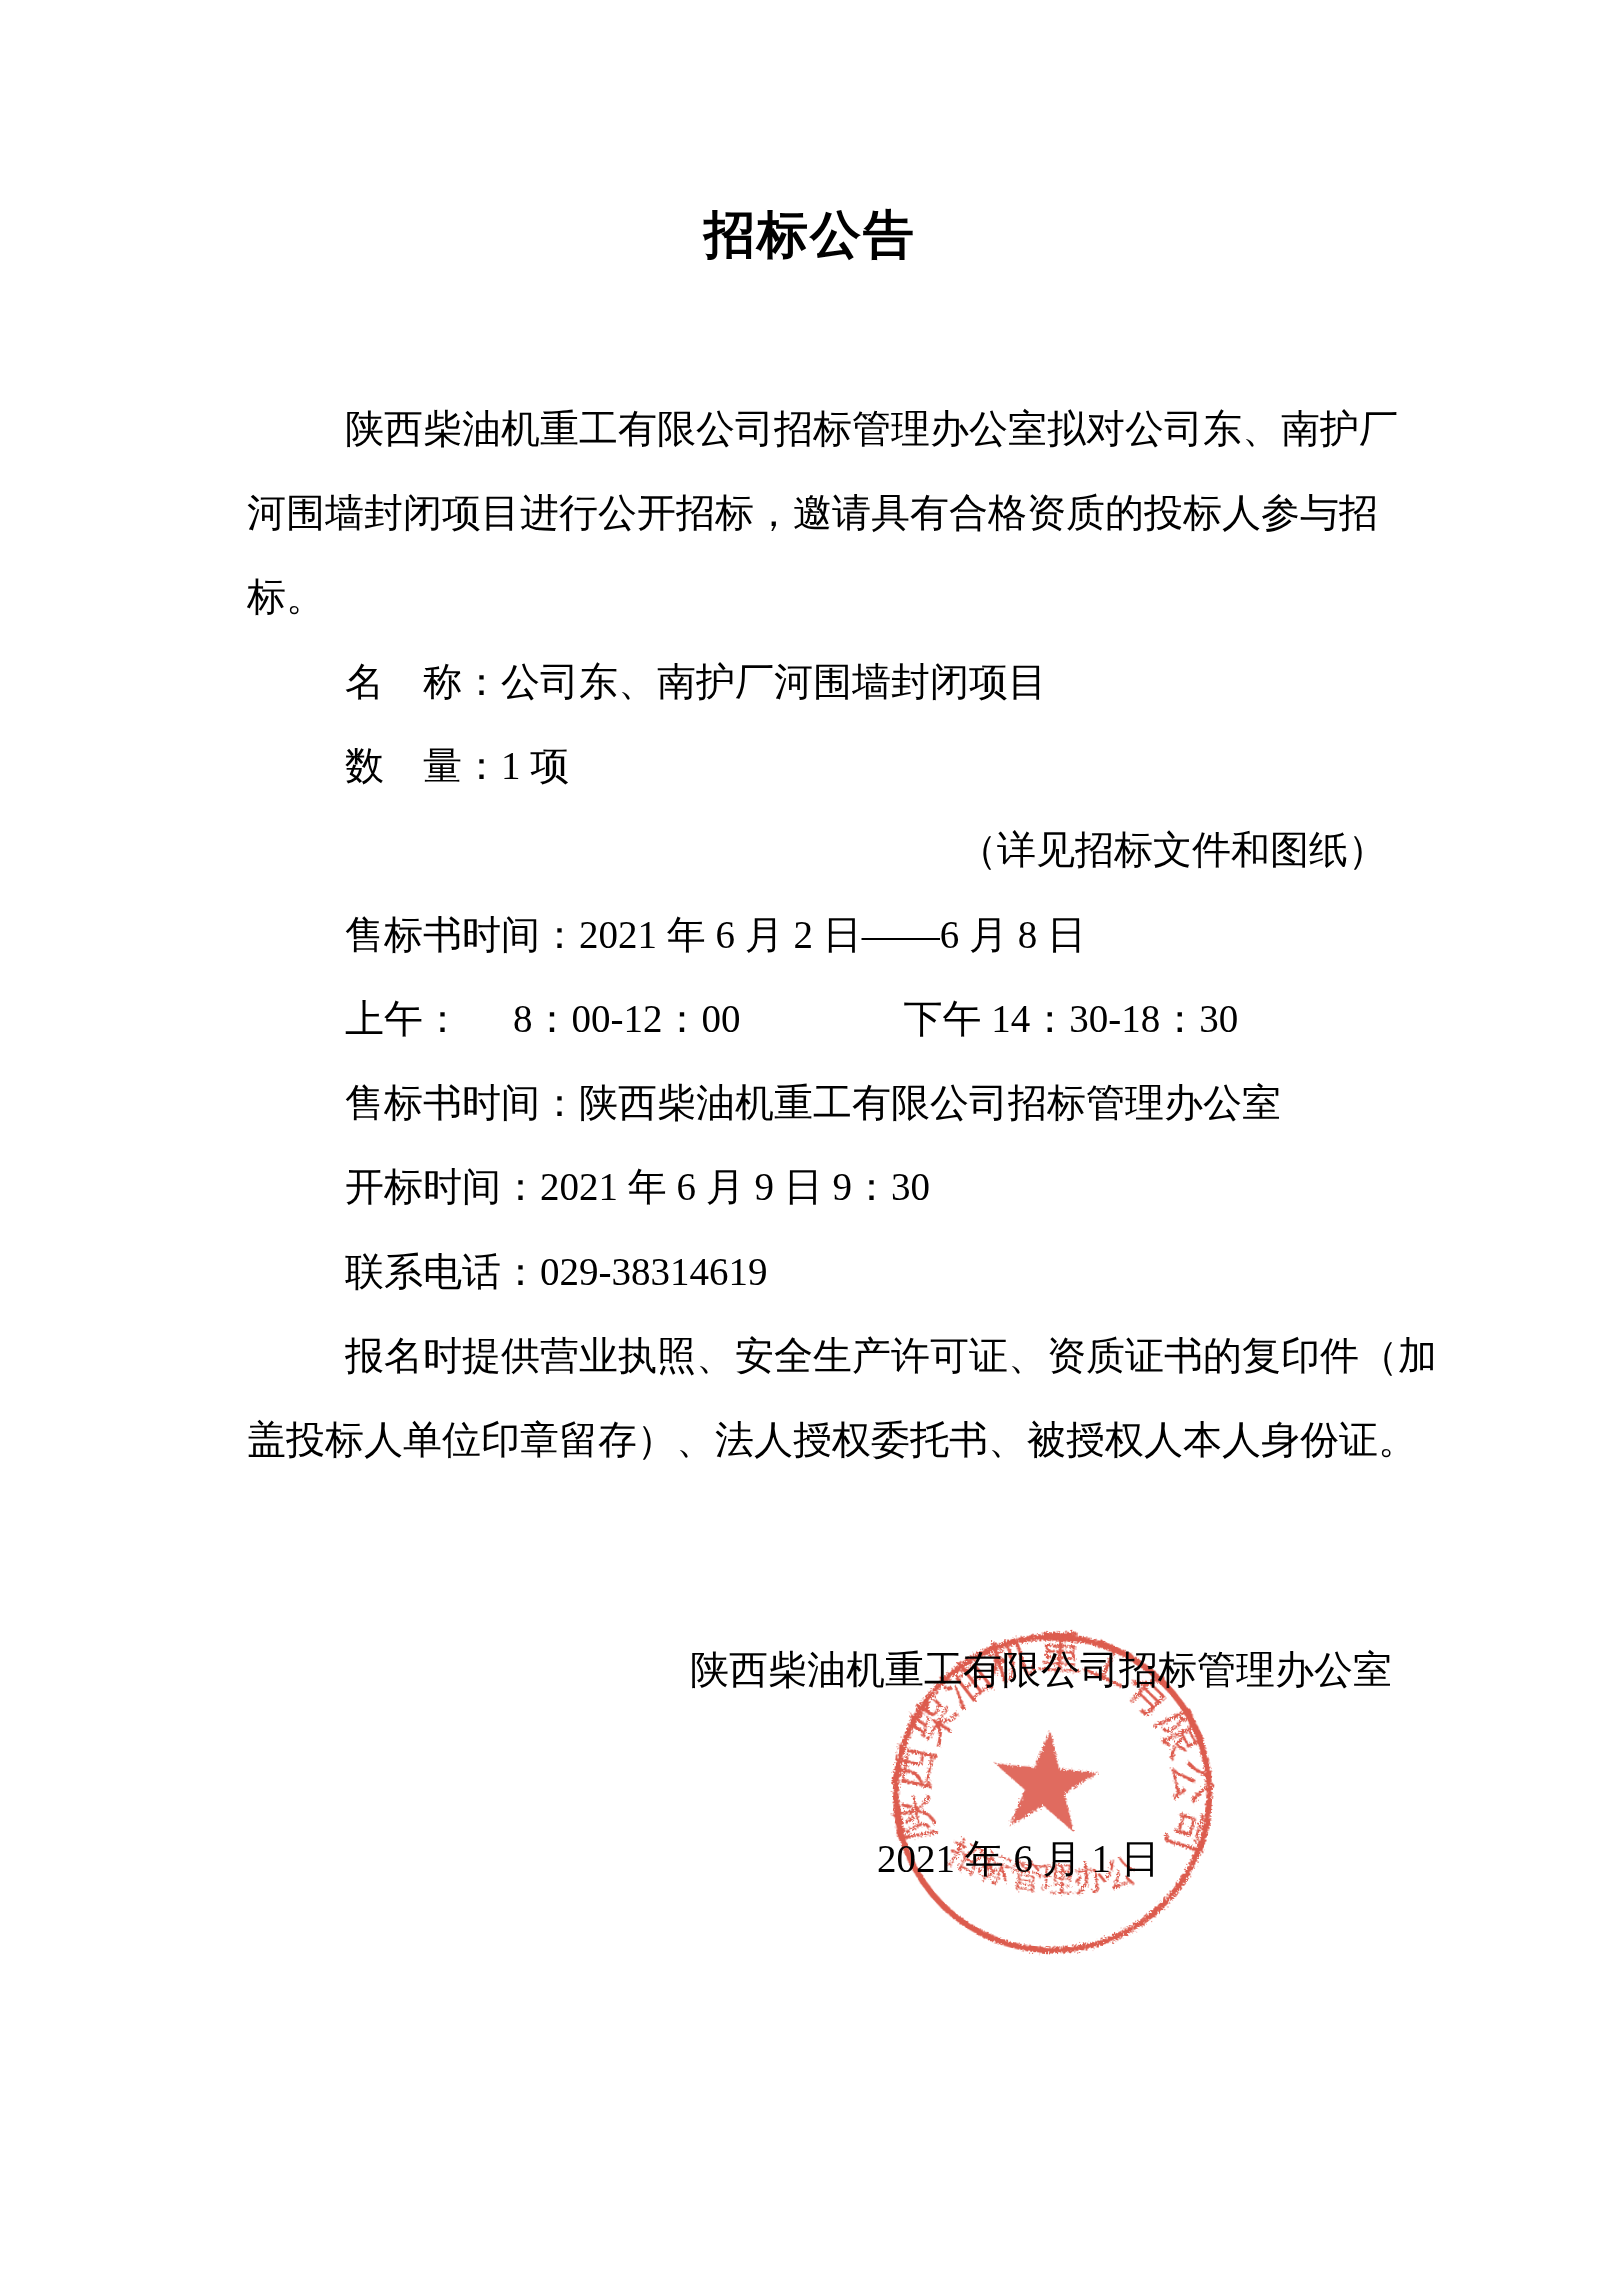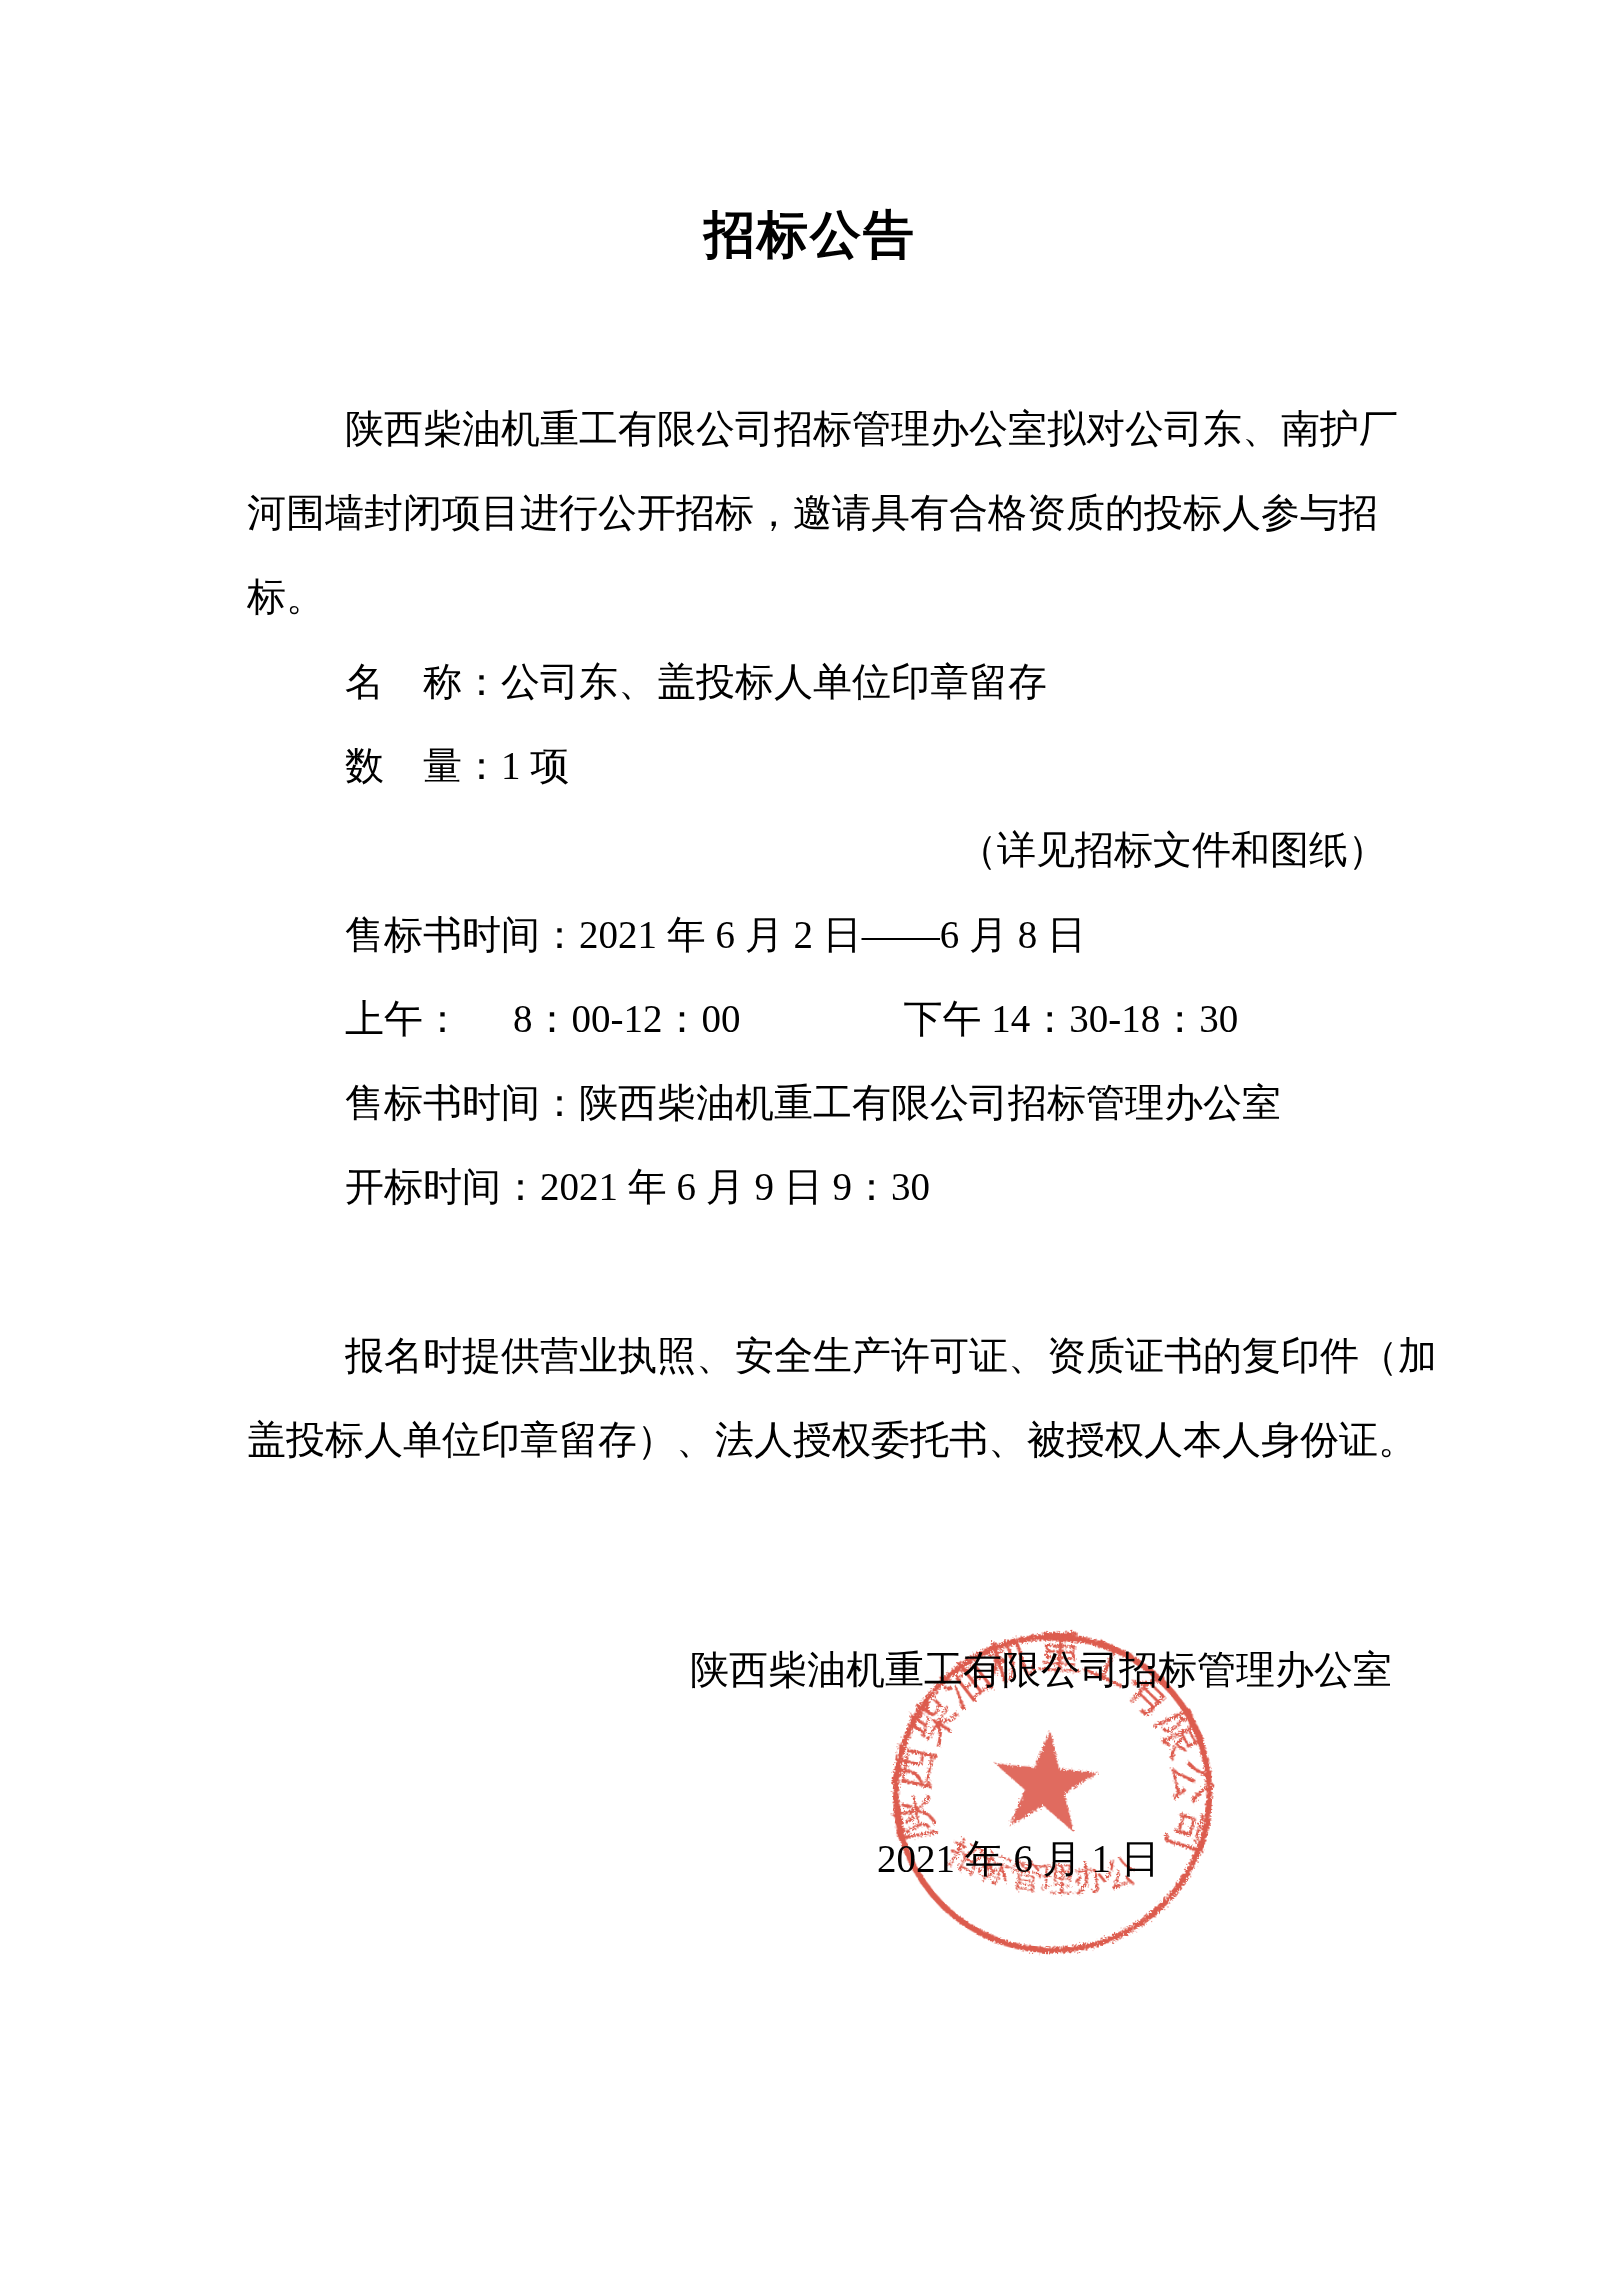--- a/index.html
+++ b/index.html
@@ -78,31 +78,32 @@
 </head>
 <body>
 
 <div class="page">
 
   <div class="doc-title">招标公告</div>
 
   <div class="line" style="top:488px">河围墙封闭项目进行公开招标，邀请具有合格资质的投标人参与招</div>
   <div class="line indent" style="top:404px">陕西柴油机重工有限公司招标管理办公室拟对公司东、南护厂</div>
   <div class="line" style="top:572px">标。</div>
-  <div class="line indent" style="top:657px">名　称：公司东、盖投标人单位印章留存</div>
+  <div class="line indent" style="top:657px">名　称：公司东、南护厂河围墙封闭项目</div>
   <div class="line indent" style="top:741px">数　量：1 项</div>
   <div class="line right-align" style="top:825px">（详见招标文件和图纸）</div>
   <div class="line indent" style="top:910px">售标书时间：2021 年 6 月 2 日——6 月 8 日</div>
 
   <div class="line indent time-row" style="top:994px">
     <span class="seg seg-am-label">上午：</span><span class="seg seg-am-time">8：00-12：00</span><span class="seg seg-pm-time">下午 14：30-18：30</span>
   </div>
 
   <div class="line indent" style="top:1078px">售标书时间：陕西柴油机重工有限公司招标管理办公室</div>
   <div class="line indent" style="top:1162px">开标时间：2021 年 6 月 9 日 9：30</div>
+  <div class="line indent" style="top:1247px">联系电话：029-38314619</div>
   <div class="line indent" style="top:1331px">报名时提供营业执照、安全生产许可证、资质证书的复印件（加</div>
   <div class="line" style="top:1415px">盖投标人单位印章留存）、法人授权委托书、被授权人本人身份证。</div>
 
   <div class="stamp">
     <svg viewBox="0 0 340 340" width="333" height="333" xmlns="http://www.w3.org/2000/svg">
       <defs>
         <path id="sealArcTop" d="M 54 224 A 128 128 0 1 1 286 224" fill="none"></path>
         <path id="sealArcBottom" d="M 68 246 A 240 240 0 0 0 272 246" fill="none"></path>
         <filter id="sealGrain" x="-10%" y="-10%" width="120%" height="120%">
           <feTurbulence type="fractalNoise" baseFrequency="0.55" numOctaves="2" result="noise"></feTurbulence>

